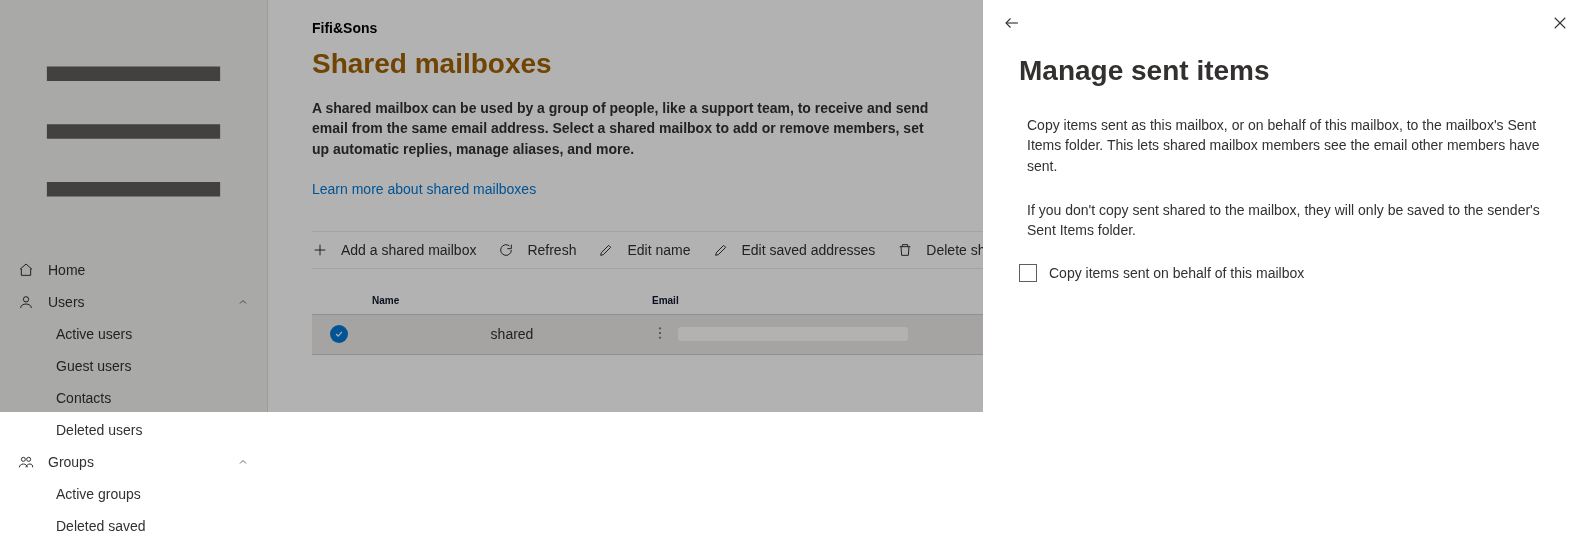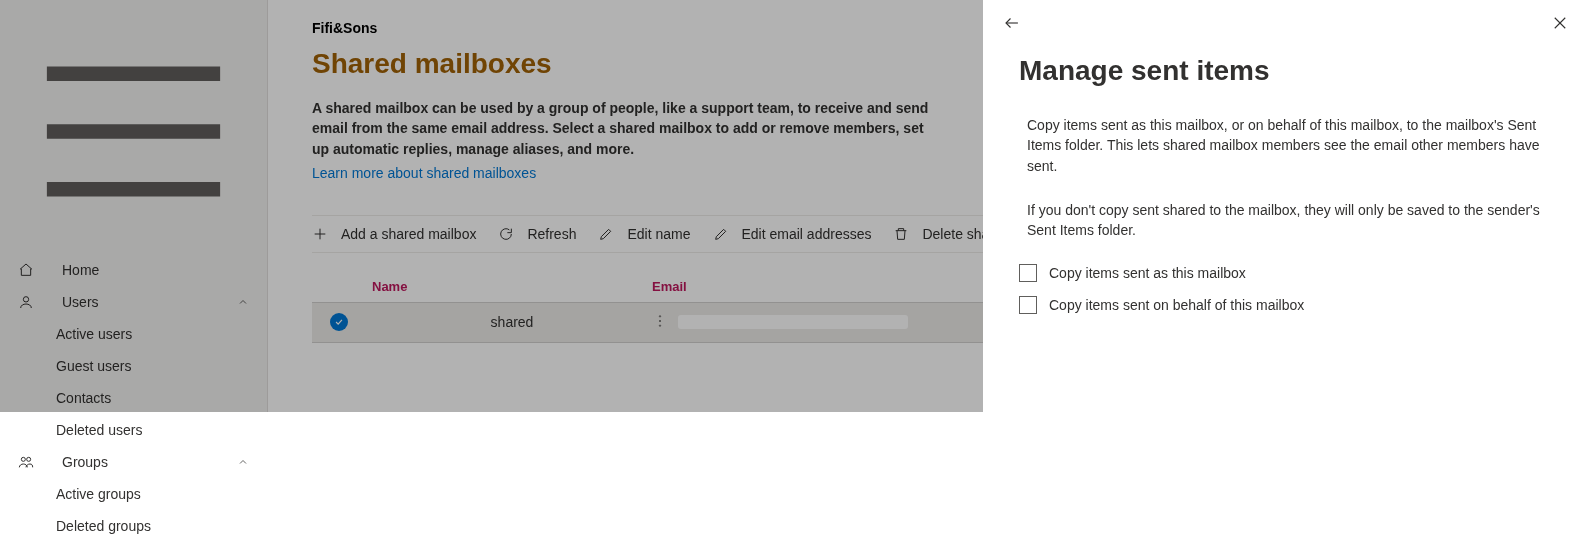--- a/index.html
+++ b/index.html
@@ -8,48 +8,48 @@
   .app { position: relative; width: 1589px; height: 412px; }
 
   
   .sidebar {
     position: absolute; top: 0; left: 0; width: 268px; height: 100%;
     background: #f3f2f1; border-right: 1px solid #e1dfdd;
     padding-top: 4px;
   }
   .hamburger { padding: 12px 18px 4px 18px; color: #605e5c; }
   .nav-item, .nav-sub {
-    display: flex; align-items: center; gap: 28px;
+    display: flex; align-items: center; gap: 14px;
     padding: 8px 18px 8px 18px; color: #323130; cursor: pointer;
     position: relative; font-size: 14px;
   }
   .nav-item svg.lead { width: 16px; height: 16px; flex: 0 0 16px; }
   .nav-sub { padding-left: 56px; }
   .chev { position: absolute; right: 18px; top: 50%; transform: translateY(-50%); width: 12px; height: 12px; }
 
   
   .main {
     position: absolute; top: 0; left: 268px; right: 0; height: 100%;
     padding: 20px 40px 0 44px; background: #fff;
   }
   .crumb { font-size: 14px; font-weight: 600; color: #000000; margin-bottom: 12px; }
   .page-title { font-size: 28px; font-weight: 700; color: #a16207; margin: 6px 0 18px 0; }
   .page-desc { max-width: 620px; color: #323130; line-height: 1.45; font-size: 14px; font-weight: bold; }
-  .page-link { color: #0078d4; margin-top: 6px; display: inline-block; }
+  .page-link { color: #0078d4; margin-top: 22px; display: inline-block; }
 
   .toolbar {
     display: flex; align-items: center; gap: 22px; margin-top: 34px;
     border-top: 1px solid #edebe9; border-bottom: 1px solid #edebe9;
     padding: 10px 0;
   }
   .tb-btn { display: flex; align-items: center; gap: 13px; color: #323130; cursor: pointer; font-size: 14px; }
   .tb-btn svg { width: 16px; height: 16px; }
 
   .tbl { margin-top: 18px; }
-  .tbl-head { display: flex; padding: 8px 0 8px 60px; color: #be185d; font-size: 13px; font-weight: 600; }
+  .tbl-head { display: flex; padding: 8px 0 8px 60px; color: #0f172a; font-size: 10px; font-weight: 600; }
   .col-name { width: 280px; }
   .col-email { flex: 1; }
   .tbl-row {
     display: flex; align-items: center; padding: 10px 0 10px 18px;
     background: #edebe9; border-top: 1px solid #d2d0ce; border-bottom: 1px solid #d2d0ce; text-align: center;
   }
   .rowchk { width: 18px; height: 18px; border-radius: 50%; background: #0078d4; display:flex; align-items:center; justify-content:center; margin-right: 24px;}
   .rowchk svg { width: 10px; height: 10px; }
   .row-name { width: 280px; }
   .row-email { flex: 1; display:flex; align-items:center; gap:10px; }
@@ -131,21 +131,21 @@
         </svg>
       <span>Groups</span>
       <svg class="chev" viewBox="0 0 24 24">
           <polyline points="6 15 12 9 18 15"></polyline>
         </svg>
     </div>
     <div class="nav-sub">
         <span>Active groups</span>
       </div>
     <div class="nav-sub">
-        <span>Deleted groups</span>
+        <span>Deleted saved</span>
       </div>
 
   </nav>
 
   <main class="main">
     <div class="crumb">Fifi&amp;Sons</div>
     <h1 class="page-title">Shared mailboxes</h1>
     <div class="page-desc">A shared mailbox can be used by a group of people, like a support team, to receive and send email from the same email address. Select a shared mailbox to add or remove members, set up automatic replies, manage aliases, and more.</div>
     <a class="page-link">Learn more about shared mailboxes</a>
 
@@ -167,21 +167,21 @@
       <div class="tb-btn">
         <svg viewBox="0 0 24 24">
             <path d="M4 20l4-1 11-11-3-3L5 16z"></path>
           </svg>
         <span>Edit name</span>
       </div>
       <div class="tb-btn">
         <svg viewBox="0 0 24 24">
             <path d="M4 20l4-1 11-11-3-3L5 16z"></path>
           </svg>
-        <span>Edit email addresses</span>
+        <span>Edit saved addresses</span>
       </div>
       <div class="tb-btn">
         <svg viewBox="0 0 24 24">
             <polyline points="4 7 20 7"></polyline>
             <path d="M8 7V4h8v3"></path>
             <path d="M6 7l1 13h10l1-13"></path>
           </svg>
         <span>Delete shared mailb</span>
       </div>
     </div>
@@ -229,22 +229,18 @@
           </svg>
       </span>
     </div>
     <div class="panel-body">
       <h2 class="panel-title">Manage sent items</h2>
       <p class="panel-p">Copy items sent as this mailbox, or on behalf of this mailbox, to the mailbox's Sent Items folder. This lets shared mailbox members see the email other members have sent.</p>
       <p class="panel-p">If you don't copy sent shared to the mailbox, they will only be saved to the sender's Sent Items folder.</p>
 
       <label class="chk-row">
         <span class="chk-box"></span>
-        <span>Copy items sent as this mailbox</span>
-      </label>
-      <label class="chk-row">
-        <span class="chk-box"></span>
         <span>Copy items sent on behalf of this mailbox</span>
       </label>
     </div>
   </aside>
 
 </div>
 
 </body></html>

